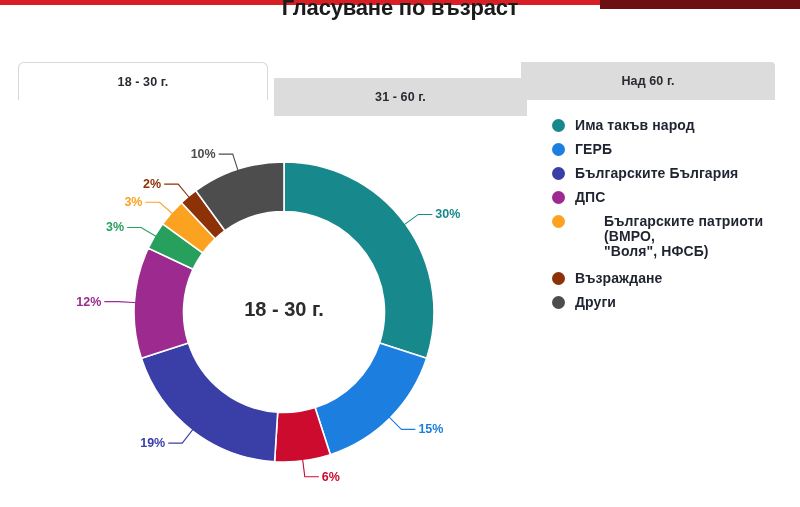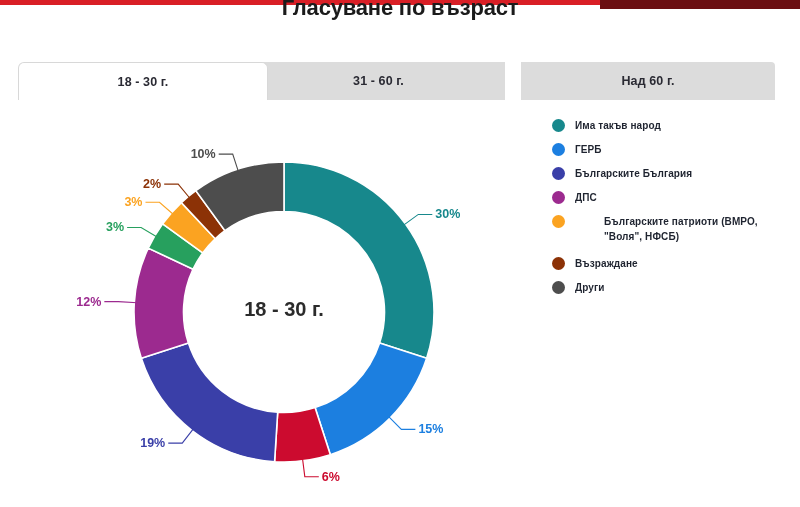--- a/index.html
+++ b/index.html
@@ -83,21 +83,21 @@
     background: #dcdcdc;
   }
   .tab.active {
     background: #ffffff;
     border: 1px solid #d8d8d8;
     border-bottom: none;
     border-radius: 6px 6px 0 0;
     z-index: 3;
   }
   #tab-18-30 { left: 0px;   width: 250px; }
-  #tab-31-60 { left: 234px; width: 253px; border-radius: 0; }
+  #tab-31-60 { left: 256px; width: 253px; border-radius: 0; margin-top: 16px; }
   #tab-over-60 { left: 503px; width: 254px; border-radius: 0 4px 0 0; align-items: center; }
 
   
   #chart-area {
     position: absolute;
     left: 0;
     top: 100px;
     width: 540px;
     height: 407px;
   }
@@ -133,21 +133,21 @@
   }
   .legend-swatch {
     flex: 0 0 auto;
     width: 13px;
     height: 13px;
     border-radius: 50%;
     margin-top: 1px;
     margin-right: 10px;
   }
   .legend-label {
-    font-size: 10px;
+    font-size: 14px;
     line-height: 15px;
     font-weight: bold;
     color: #1f2430;
     letter-spacing: 0.1px;
     white-space: pre-line;
   }
   .legend-item.two-line { margin-bottom: 12px; gap: 29px; }
 </style>
 </head>
 <body>

